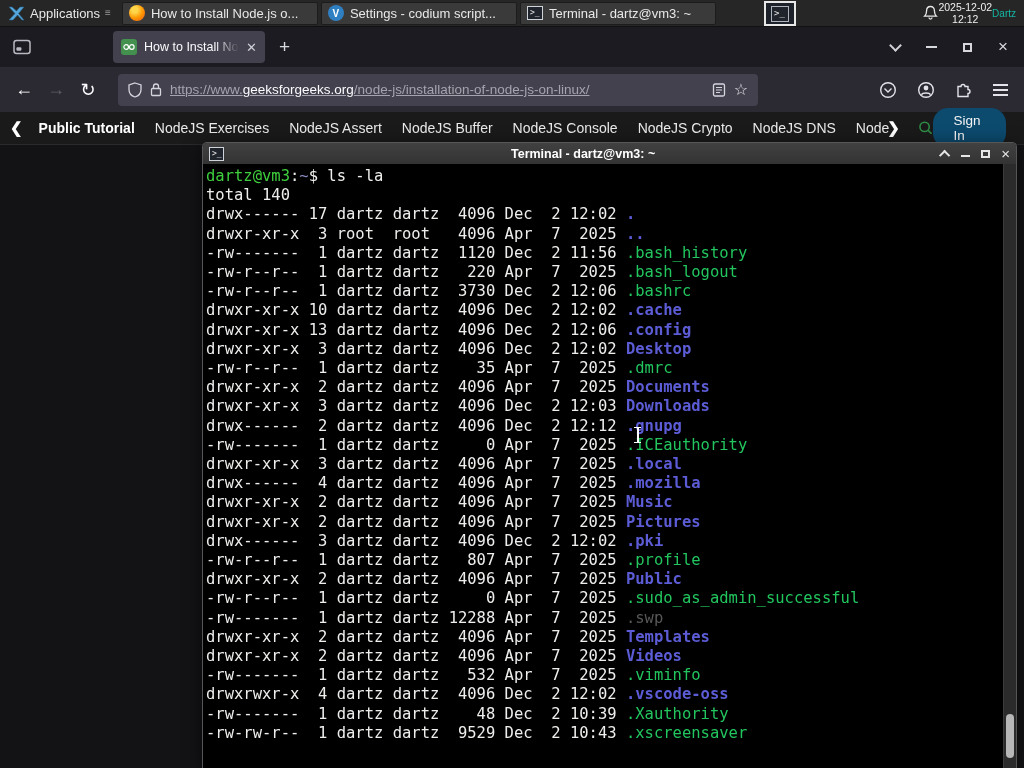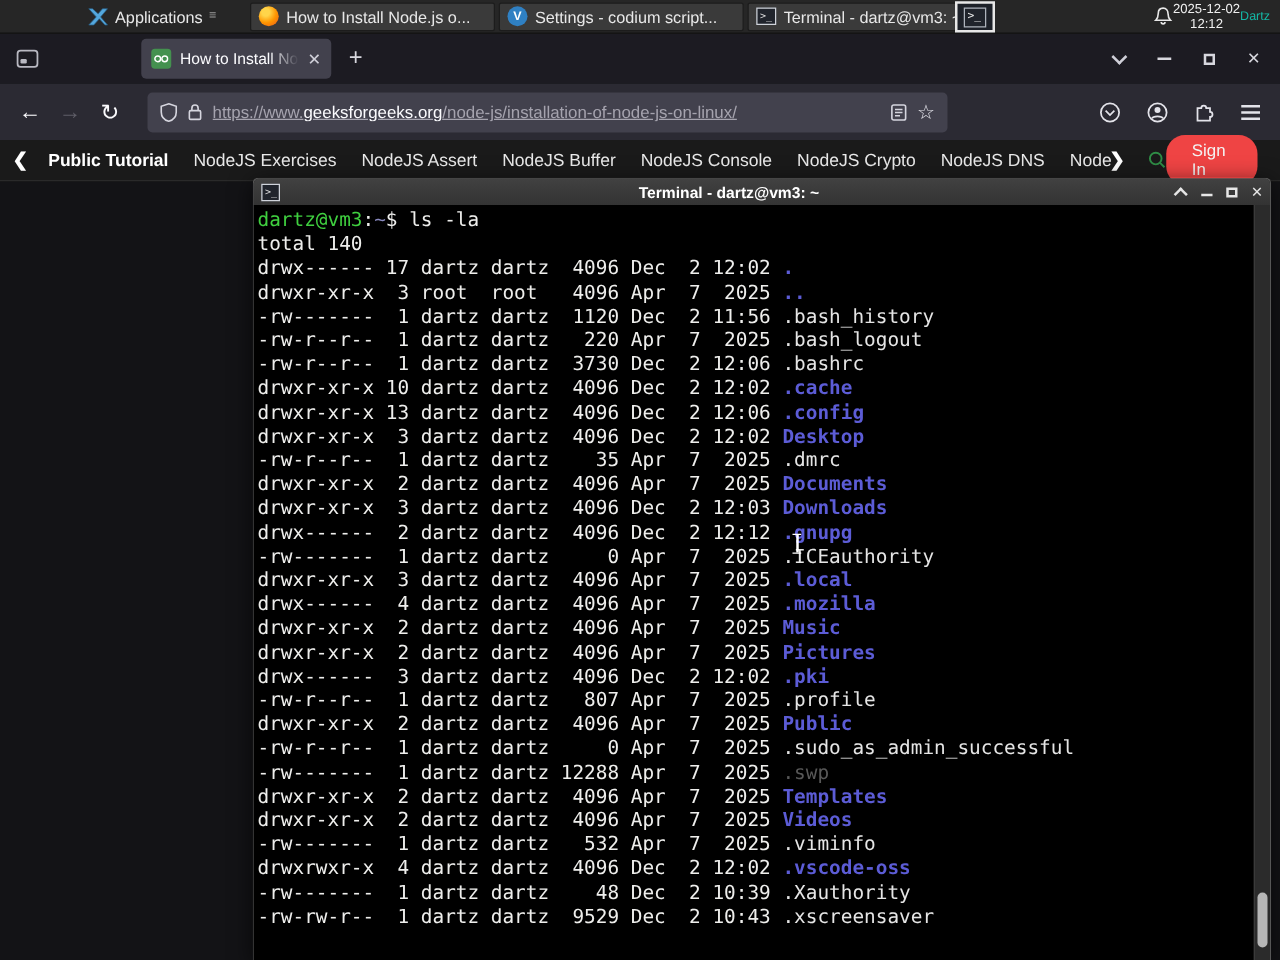--- a/index.html
+++ b/index.html
@@ -4,21 +4,21 @@
 <style>
   * { margin:0; padding:0; box-sizing:border-box; }
   html,body { width:1024px; height:768px; overflow:hidden; background:#131316;
               font-family:"Liberation Sans", sans-serif; }
   #screen { position:relative; width:1024px; height:768px; background:#131316; }
 
   
   #panel { position:absolute; top:0; left:0; right:0; height:27px; background:#262626;
            display:flex; align-items:center; color:#e8e8e8; font-size:13px; z-index:50;
            border-bottom:1px solid #111; }
-  .app-btn { display:flex; align-items:center; gap:5px; padding:0 24px; height:100%;margin-left:46px; }
+  .app-btn { display:flex; align-items:center; gap:5px; padding:0 8px; height:100%; }
   .app-logo { width:17px; height:17px; }
   .menu-lines { color:#9a9a9a; font-size:10px; letter-spacing:0; line-height:4px; }
   .taskbtn { display:flex; align-items:center; gap:6px; width:196px; height:23px;
              background:#3a3a3a; border:1px solid #1c1c1c; border-radius:2px;
              padding:0 6px; margin-left:3px; overflow:hidden; white-space:nowrap; }
   .taskbtn .lbl { font-size:13px; color:#e8e8e8; overflow:hidden; text-overflow:ellipsis; }
   .ffx-ic { width:16px; height:16px; border-radius:50%; flex:none;
             background:radial-gradient(circle at 35% 30%, #ffd54a 0 20%, #ff9500 55%, #e6551d 100%); }
   .cod-ic { width:16px; height:16px; border-radius:50%; flex:none; background:#2f80c3;
             color:#fff; font-size:10px; font-weight:bold; display:flex; align-items:center; justify-content:center; }
@@ -66,21 +66,21 @@
   .burger div { width:15px; height:2px; background:#e3e3ea; margin:3px 0; }
 
   
   #sitenav { position:absolute; top:112px; left:0; right:0; height:33px; background:#1a1a1a;
              display:flex; align-items:center; color:#eaeaea; font-size:14px; z-index:10;
              border-bottom:1px solid #2a2a2a; }
   .sn-chev { font-size:15px; font-weight:bold; color:#fff; padding:0 6px 0 10px; }
   .sn-item { padding:0 10px; white-space:nowrap; }
   .sn-item.first { font-weight:bold; color:#fff; }
   .sn-more { font-size:15px; font-weight:bold; color:#fff; padding:0 4px; margin-left:-6px; }
-  .signin { margin:0 18px 0 28px; background:#ef4444; color:#f3f3f3; border-radius:15px;
+  .signin { margin:0 18px 0 28px; background:#0c4a6e; color:#f3f3f3; border-radius:15px;
             padding:5px 20px; font-size:13.5px; }
 
   #page { position:absolute; top:145px; left:0; right:0; bottom:0; background:#131316; }
 
   
   #termwin { position:absolute; left:202px; top:142px; width:815px; height:626px; z-index:30;
              border:1px solid #565656; border-bottom:none; border-radius:5px 5px 0 0;
              display:flex; flex-direction:column; box-shadow:0 4px 18px rgba(0,0,0,.6); }
   #termtitle { height:21px; background:linear-gradient(#414141,#333); border-radius:4px 4px 0 0;
                display:flex; align-items:center; padding:0 6px; color:#fff; }
@@ -95,21 +95,21 @@
   #termmenu { height:26px; background:#2d2d2d; display:flex; align-items:center; gap:4px;
               padding-left:10px; color:#dcdcdc; font-size:13.5px; border-bottom:1px solid #1f1f1f; }
   #termmenu span { padding:2px 9px; }
   #termbody { flex:1; background:#000; display:flex; overflow:hidden; }
   #terminal-output { flex:1; padding:3px 0 0 3px; font-family:"DejaVu Sans Mono",monospace;
                      font-size:15.5px; line-height:19.2px; color:#eeeeec; overflow:hidden; }
   .tline { white-space:pre; }
   .p-user { color:#3fcf3f; font-weight:normal; }
   .p-tilde { color:#8a8ac0; }
   .n-d { color:#5c5cd6; font-weight:bold; }
-  .n-f { color:#e5e5e5; }
+  .n-f { color:#22c55e; }
   .n-x { color:#585858; }
   #termscroll { width:13px; background:#2b2b2b; position:relative; border-left:1px solid #3a3a3a; }
   #termscroll .thumb { position:absolute; left:2px; right:2px; bottom:10px; height:44px;
                        background:#b7b7b7; border-radius:5px; }
 
   
   #mcursor { position:absolute; left:633px; top:426px; width:9px; height:18px; z-index:60; }
   #mcursor .stem { position:absolute; left:4px; top:2px; width:1.6px; height:14px; background:#fff; }
   #mcursor .cap { position:absolute; left:1px; width:7px; height:1.6px; background:#fff; }
   #mcursor .cap.b { top:15.6px; }

